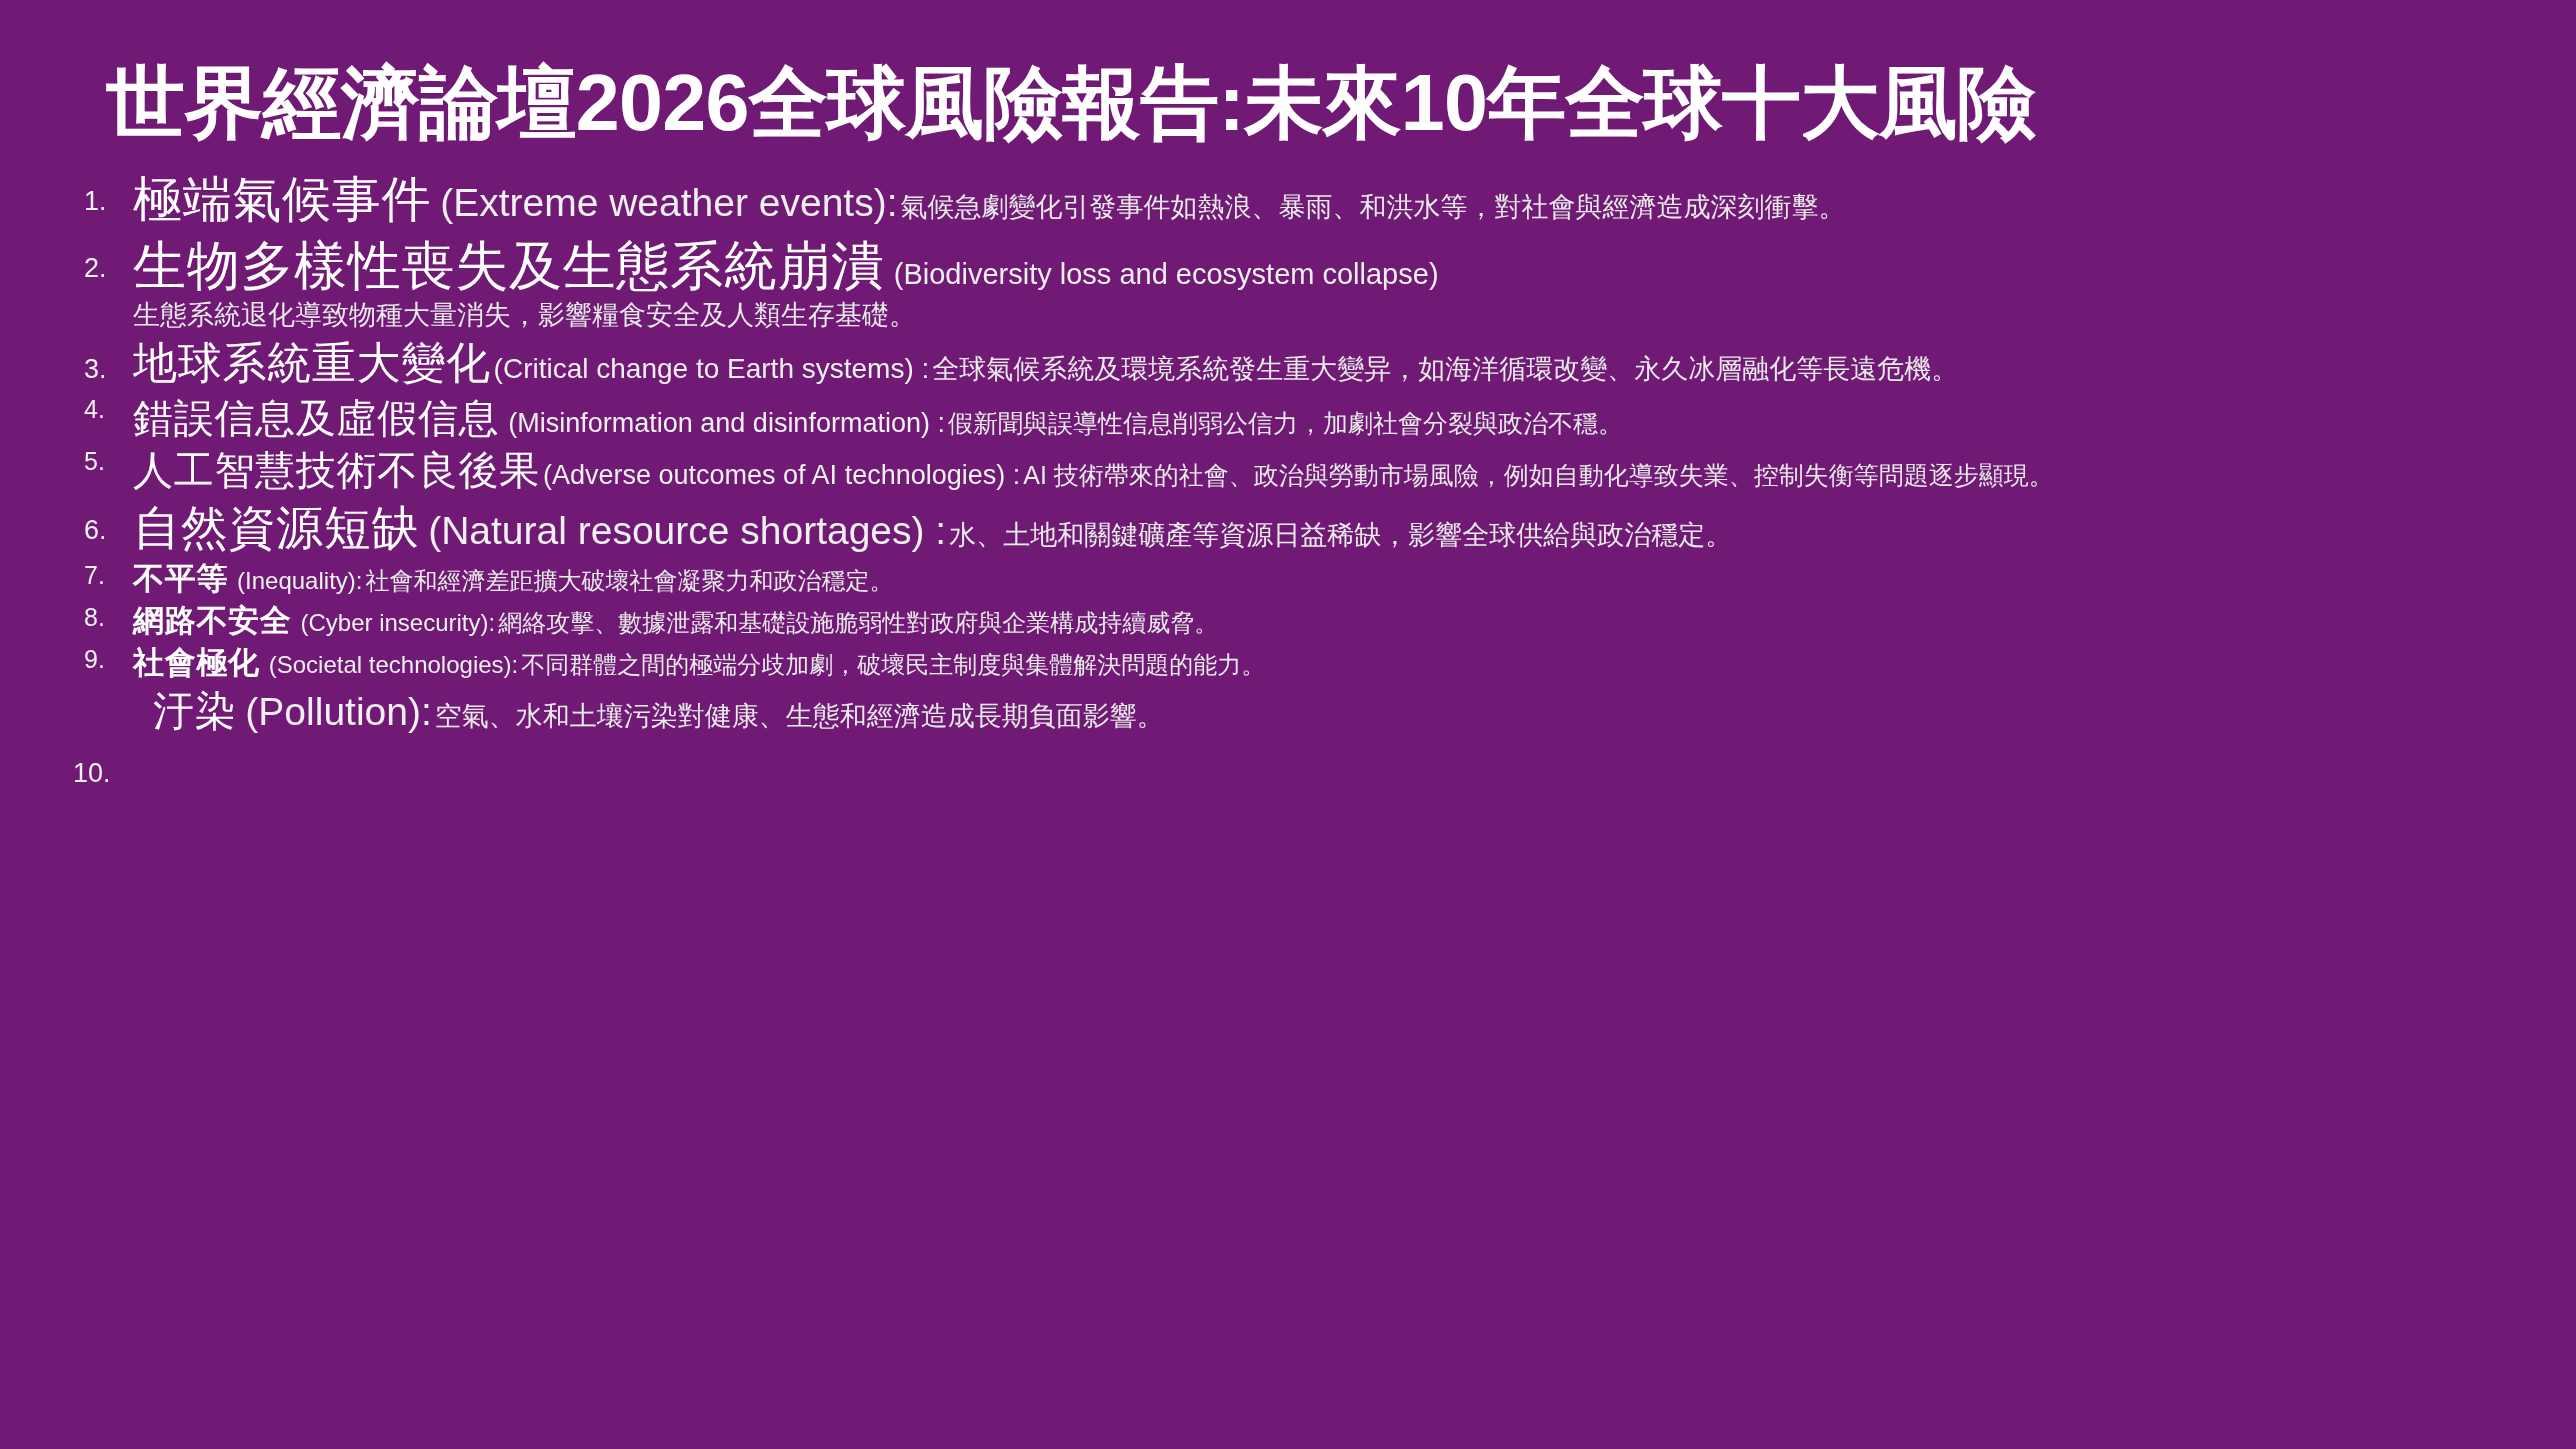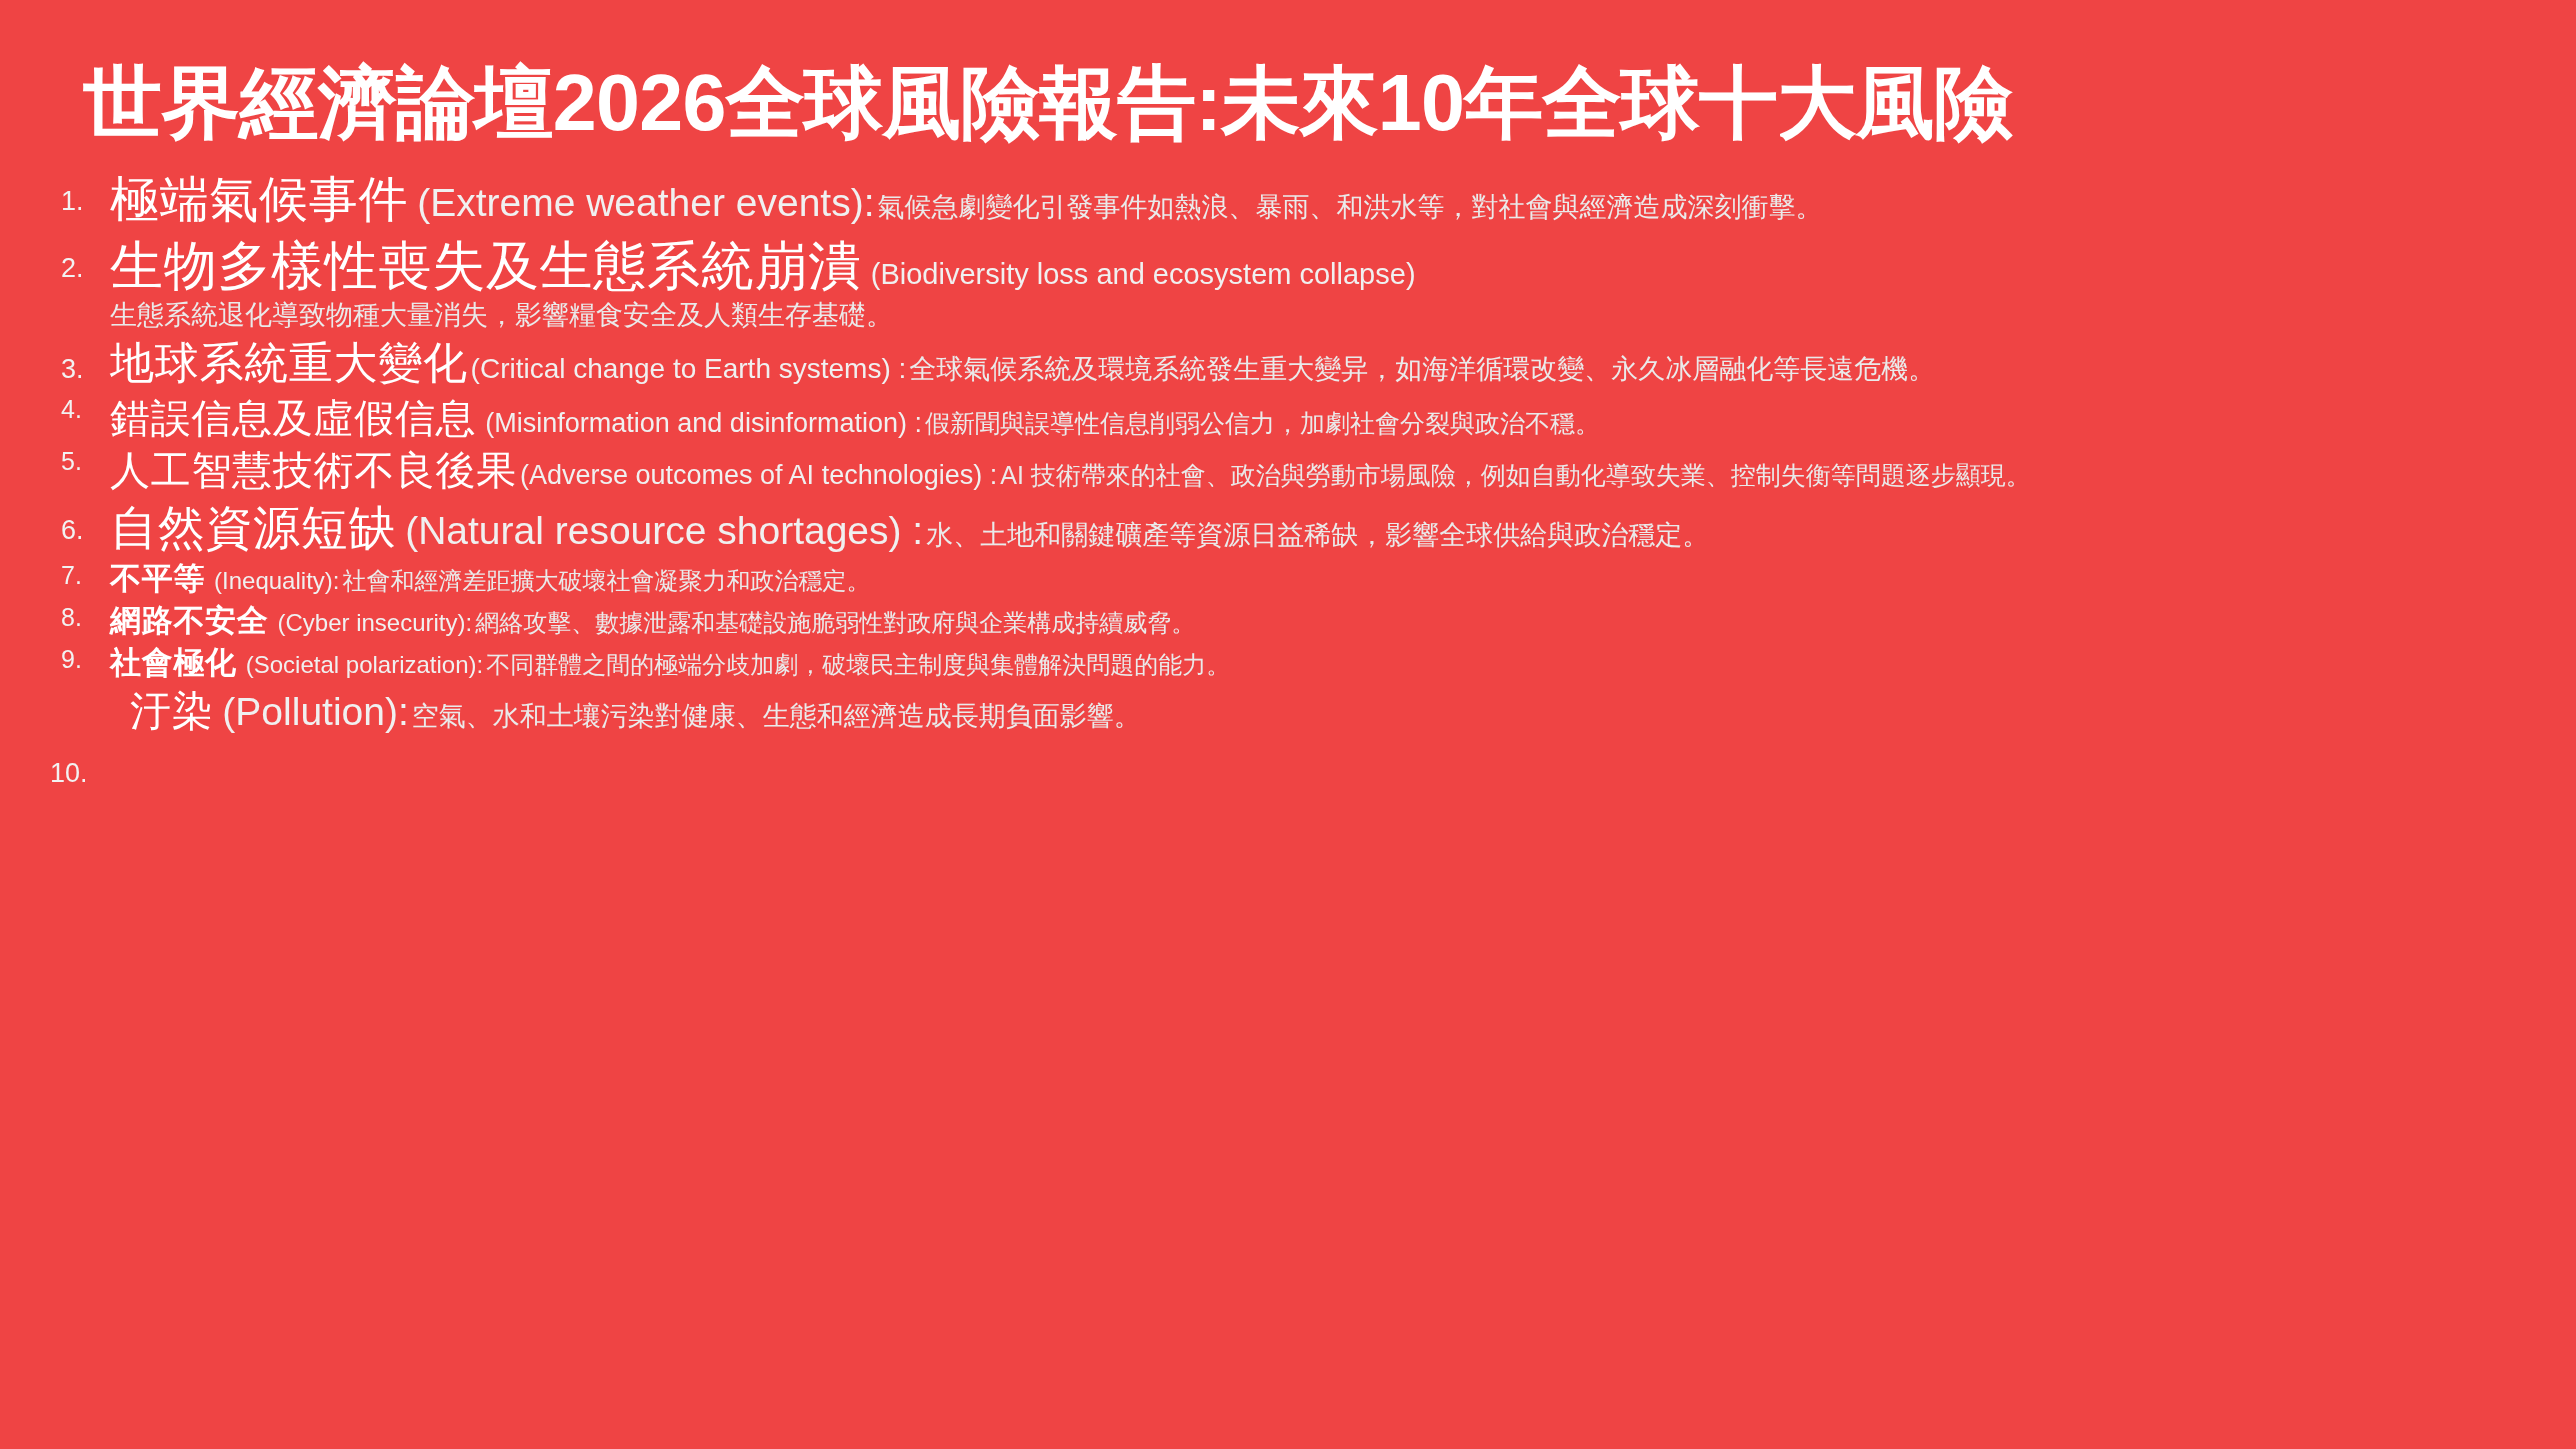--- a/index.html
+++ b/index.html
@@ -11,23 +11,23 @@
     width: 2576px;
     height: 1449px;
     font-family: "Liberation Sans", "DejaVu Sans", sans-serif;
     color: #ffffff;
     overflow: hidden;
   }
   .slide {
     position: relative;
     width: 2576px;
     height: 1449px;
-    background: #ef4444;
+    background: #701a75;
     box-sizing: border-box;
-    padding: 27px 53px 0 30px;
+    padding: 27px 53px 0 53px;
   }
   .title {
     font-size: 79px;
     font-weight: 700;
     letter-spacing: -0.7px;
     line-height: 1.12;
     margin: 32px 0 23px 53px;
     color: #ffffff;
     white-space: nowrap;
   }
@@ -168,21 +168,21 @@
       <span class="zh-name">網路不安全</span>
       <span class="sep"> </span>
       <span class="en-name">(Cyber insecurity):</span>
       <span class="desc">網絡攻擊、數據泄露和基礎設施脆弱性對政府與企業構成持續威脅。</span>
     </li>
 
     <li class="risk-item item-9 size-sm">
       <span class="num">9.</span>
       <span class="zh-name">社會極化</span>
       <span class="sep"> </span>
-      <span class="en-name">(Societal polarization):</span>
+      <span class="en-name">(Societal technologies):</span>
       <span class="desc">不同群體之間的極端分歧加劇，破壞民主制度與集體解決問題的能力。</span>
     </li>
 
     <li class="risk-item item-10 size-xl">
       <span class="num">10.</span>
       <span class="zh-name">汙染</span>
       <span class="sep"> </span>
       <span class="en-name">(Pollution):</span>
       <span class="desc">空氣、水和土壤污染對健康、生態和經濟造成長期負面影響。</span>
     </li>

